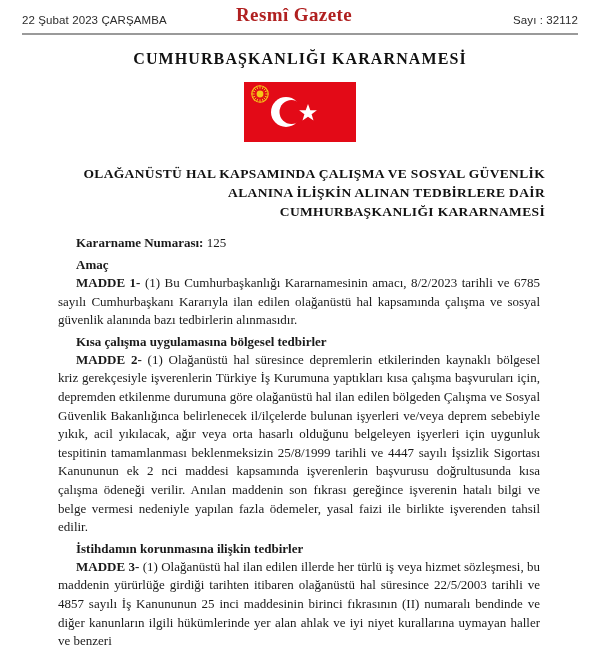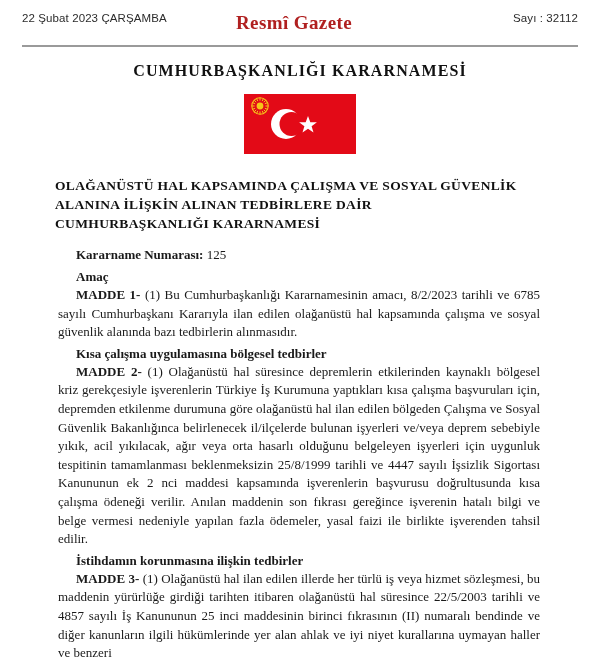--- a/index.html
+++ b/index.html
@@ -19,23 +19,23 @@
     position: relative;
     width: 600px;
     height: 661px;
     background: #ffffff;
   }
 
   
   .masthead {
     position: relative;
     height: 20px;
-    padding: 12px 22px;
+    padding: 6px 22px;
     display: flex;
-    align-items: flex-start;
+    align-items: flex-end;
     justify-content: space-between;
   }
   .masthead-date {
     font-family: "Liberation Sans", "DejaVu Sans", sans-serif;
     font-size: 11.5px;
     color: #2b2b2b;
     letter-spacing: 0.1px;
     white-space: nowrap;
   }
   .masthead-title {
@@ -87,21 +87,21 @@
     height: 60px;
     background: #e30a17;
   }
   .flag svg {
     display: block;
   }
 
   
   .title-block {
     margin-top: 22px;
-    text-align: left;
+    text-align: right;
     font-weight: bold;
     font-size: 13.5px;
     line-height: 19px;
     letter-spacing: 0.35px;
     color: #111111;
     padding: 0 55px;
   }
   .title-block .tline {
     display: block;
   }

